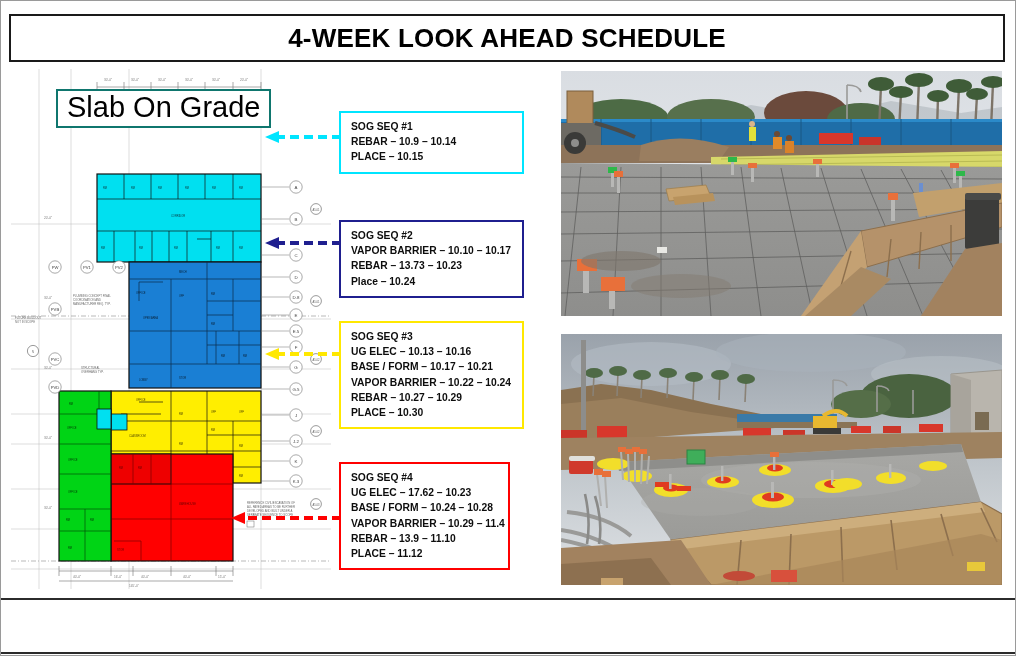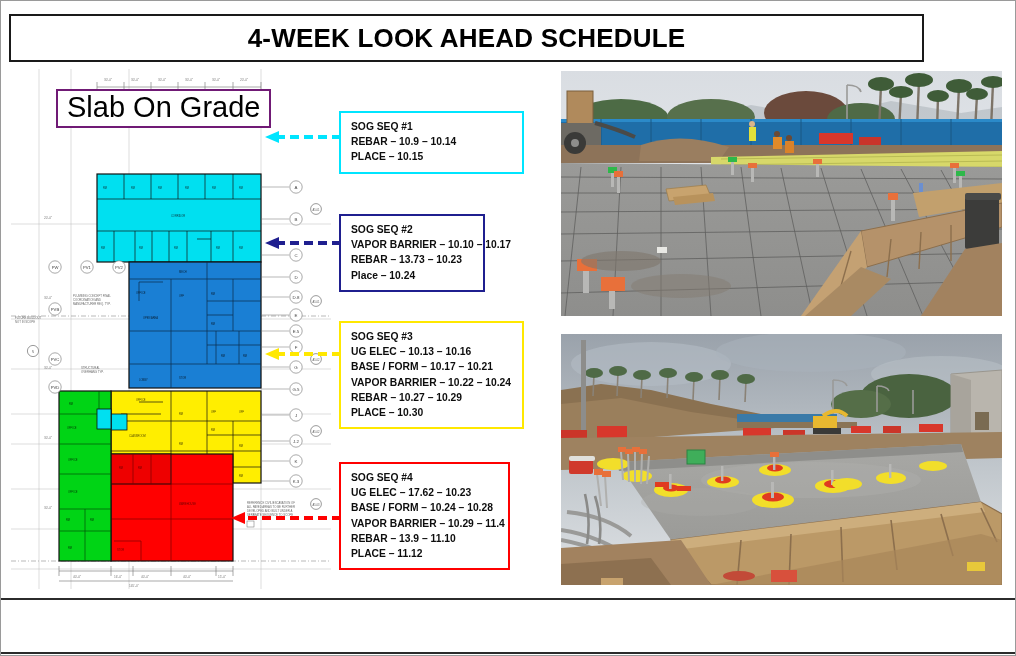--- a/index.html
+++ b/index.html
@@ -3,46 +3,46 @@
 <meta charset="utf-8">
 <style>
   html,body{margin:0;padding:0;background:#fff;}
   body{width:1016px;height:656px;overflow:hidden;
        font-family:"Liberation Sans",sans-serif;}
 
   #slide{position:relative;width:1016px;height:656px;background:#fff;
          border:1px solid #9a9a9a;box-sizing:border-box;}
 
   
-  #title-box{position:absolute;left:8px;top:13px;width:915px;height:48px;
+  #title-box{position:absolute;left:8px;top:13px;width:996px;height:48px;
              background:#fff;border:2px solid #1a1a1a;box-sizing:border-box;
              display:flex;align-items:center;justify-content:center;}
   #title-text{font-size:26px;font-weight:bold;color:#000;letter-spacing:.2px;
               font-family:"Liberation Sans",sans-serif;white-space:nowrap;}
 
   
   #plan-area{position:absolute;left:10px;top:68px;width:320px;height:520px;
              background:#fff;overflow:hidden;}
   #plan-svg{position:absolute;left:0;top:0;}
 
   #sog-label{position:absolute;left:55px;top:88px;
-             background:#fff;border:2px solid #701a75;
+             background:#fff;border:2px solid #0f766e;
              padding:1px 9px 4px 9px;z-index:6;}
   #sog-label span{font-size:29px;color:#000;letter-spacing:0px;
                   font-family:"Liberation Sans",sans-serif;line-height:1.05;}
 
   
   .callout{position:absolute;background:#fff;box-sizing:border-box;
            padding:6px 8px 7px 10px;z-index:7;}
   .callout .line{font-size:10.3px;font-weight:bold;color:#0d0d0d;
                  line-height:15.2px;white-space:nowrap;
                  font-family:"Liberation Sans",sans-serif;}
 
   #callout1{left:338px;top:110px;width:185px;border:2.5px solid #00e5ff;}
-  #callout2{left:338px;top:213px;width:146px;border:2.5px solid #1f1f8f;}
+  #callout2{left:338px;top:219px;width:185px;border:2.5px solid #1f1f8f;}
   #callout3{left:338px;top:320px;width:185px;border:2.5px solid #ffe800;}
   #callout4{left:338px;top:461px;width:171px;border:2.5px solid #ff0000;}
 
   
   .arrow-svg{position:absolute;z-index:6;}
 
   
   .photo{position:absolute;overflow:hidden;background:#b9b5ad;}
   #photo-top{left:560px;top:70px;width:441px;height:245px;}
   #photo-bottom{left:560px;top:333px;width:441px;height:251px;}

